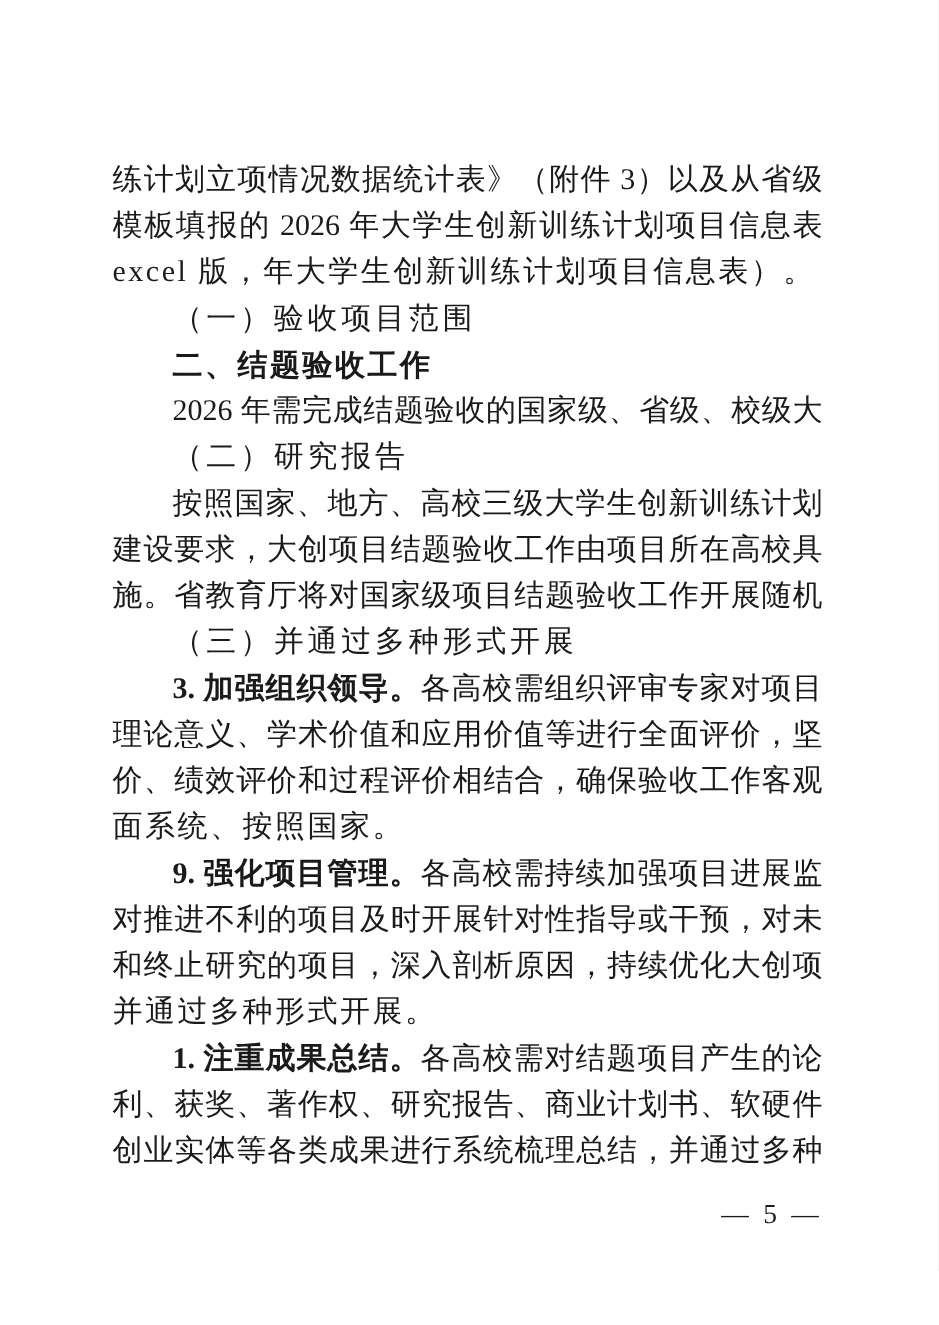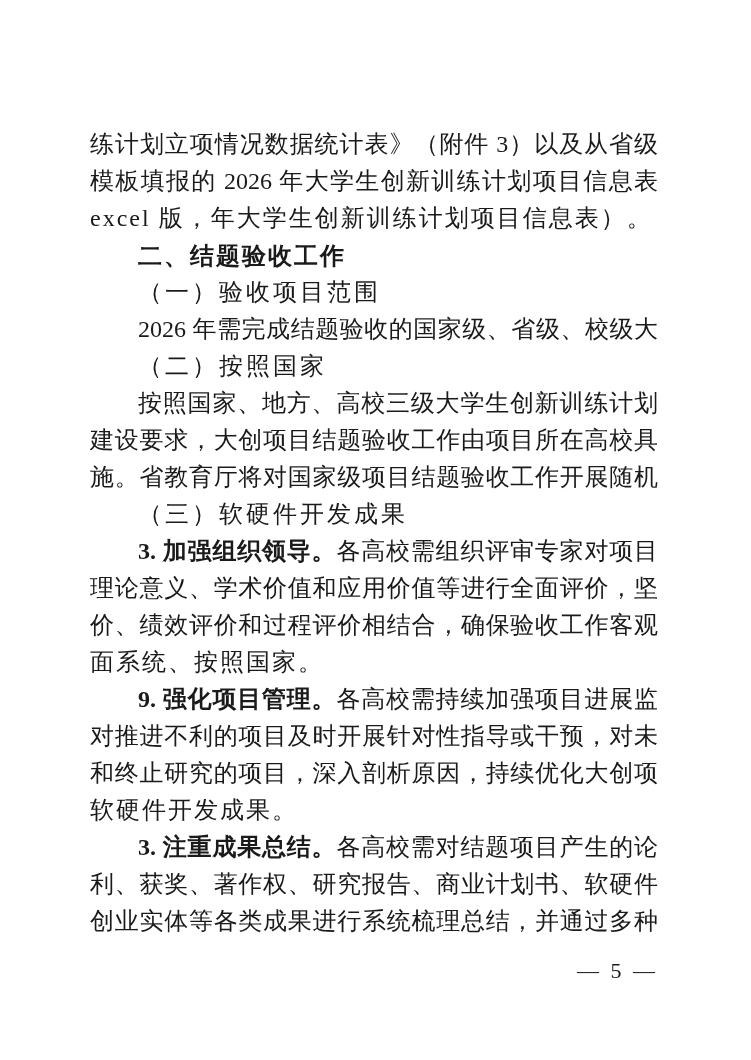--- a/index.html
+++ b/index.html
@@ -64,53 +64,53 @@
 <body>
 
 <div class="page">
   <div class="content">
       <div>
         <div class="line body fill"><span>练计划立项情况数据统计表》（附件 3）以及从省级平台下载</span></div>
         <div class="line body fill"><span>模板填报的 2026 年大学生创新训练计划项目信息表（仅提交</span></div>
         <div class="line body"><span>excel 版，年大学生创新训练计划项目信息表）。</span></div>
       </div>
       <div>
-        <div class="line h1 ind"><span class="bold">二、结题验收工作</span></div>
+        <div class="line h2 ind"><span>（一）验收项目范围</span></div>
       </div>
       <div>
-        <div class="line h2 ind"><span>（一）验收项目范围</span></div>
+        <div class="line h1 ind"><span class="bold">二、结题验收工作</span></div>
       </div>
       <div>
         <div class="line body fill ind"><span>2026 年需完成结题验收的国家级、省级、校级大创项目。</span></div>
       </div>
       <div>
-        <div class="line h2 ind"><span>（二）按照国家</span></div>
+        <div class="line h2 ind"><span>（二）研究报告</span></div>
       </div>
       <div>
         <div class="line body fill ind"><span>按照国家、地方、高校三级大学生创新训练计划实施体系</span></div>
         <div class="line body fill"><span>建设要求，大创项目结题验收工作由项目所在高校具体组织实</span></div>
         <div class="line body fill"><span>施。省教育厅将对国家级项目结题验收工作开展随机抽查。</span></div>
       </div>
       <div>
-        <div class="line h2 ind"><span>（三）软硬件开发成果</span></div>
+        <div class="line h2 ind"><span>（三）并通过多种形式开展</span></div>
       </div>
       <div>
         <div class="line body fill ind"><span class="bold">3. 加强组织领导。</span><span>各高校需组织评审专家对项目成果的</span></div>
         <div class="line body fill"><span>理论意义、学术价值和应用价值等进行全面评价，坚持分类评</span></div>
         <div class="line body fill"><span>价、绩效评价和过程评价相结合，确保验收工作客观真实、全</span></div>
         <div class="line body"><span>面系统、按照国家。</span></div>
       </div>
       <div>
         <div class="line body fill ind"><span class="bold">9. 强化项目管理。</span><span>各高校需持续加强项目进展监督检查，</span></div>
         <div class="line body fill"><span>对推进不利的项目及时开展针对性指导或干预，对未通过验收</span></div>
         <div class="line body fill"><span>和终止研究的项目，深入剖析原因，持续优化大创项目管理体</span></div>
-        <div class="line body"><span>软硬件开发成果。</span></div>
+        <div class="line body"><span>并通过多种形式开展。</span></div>
       </div>
       <div>
-        <div class="line body fill ind"><span class="bold">3. 注重成果总结。</span><span>各高校需对结题项目产生的论文、专</span></div>
+        <div class="line body fill ind"><span class="bold">1. 注重成果总结。</span><span>各高校需对结题项目产生的论文、专</span></div>
         <div class="line body fill"><span>利、获奖、著作权、研究报告、商业计划书、软硬件开发成果、</span></div>
         <div class="line body fill"><span>创业实体等各类成果进行系统梳理总结，并通过多种形式开展</span></div>
       </div>
     </div>
   <div class="footer">
     <span>— 5 —</span>
   </div>
 </div>
 
 </body></html>

